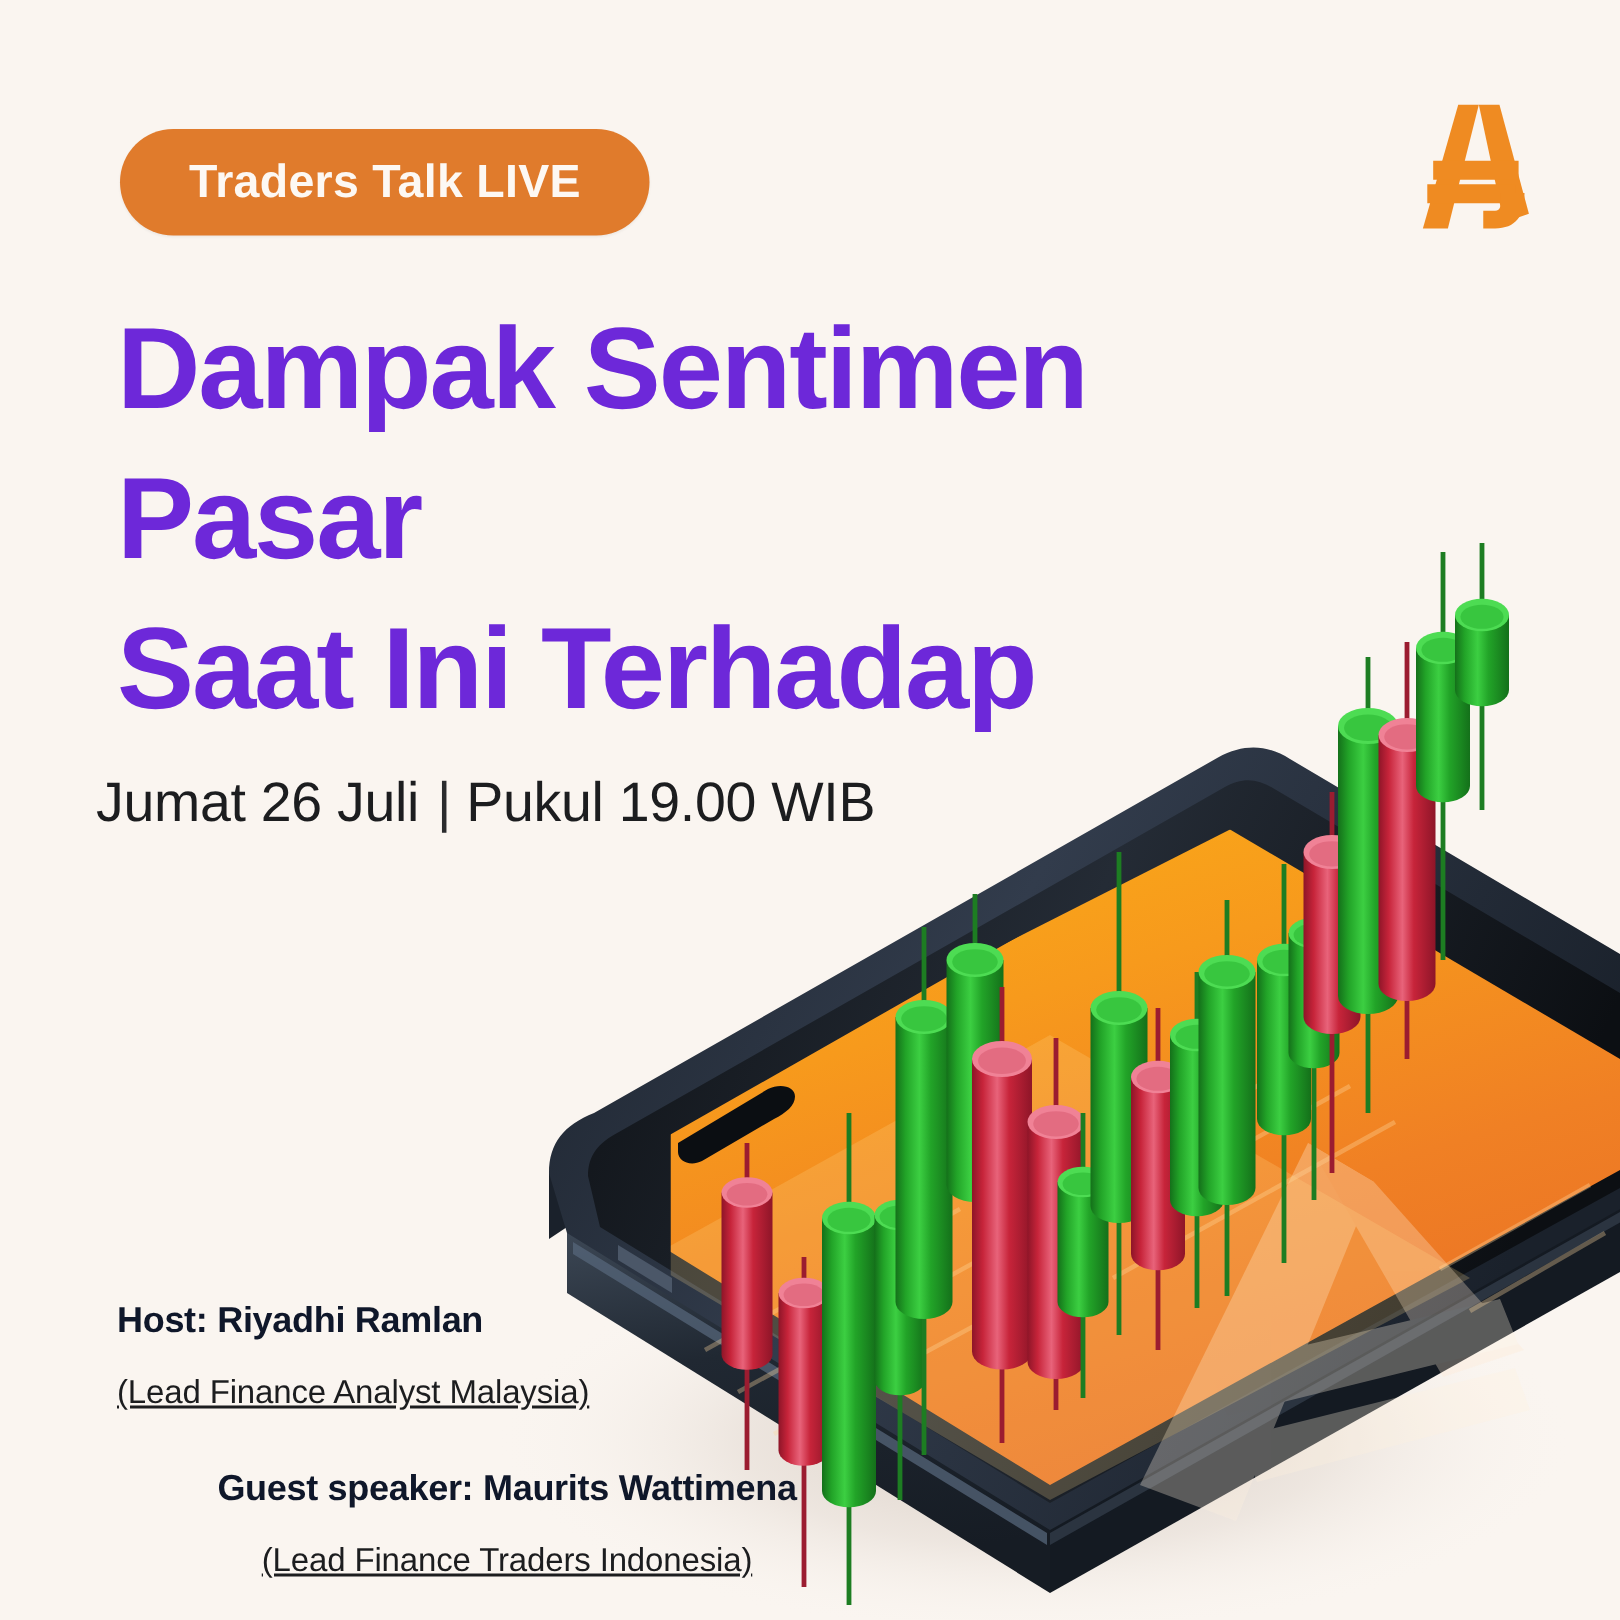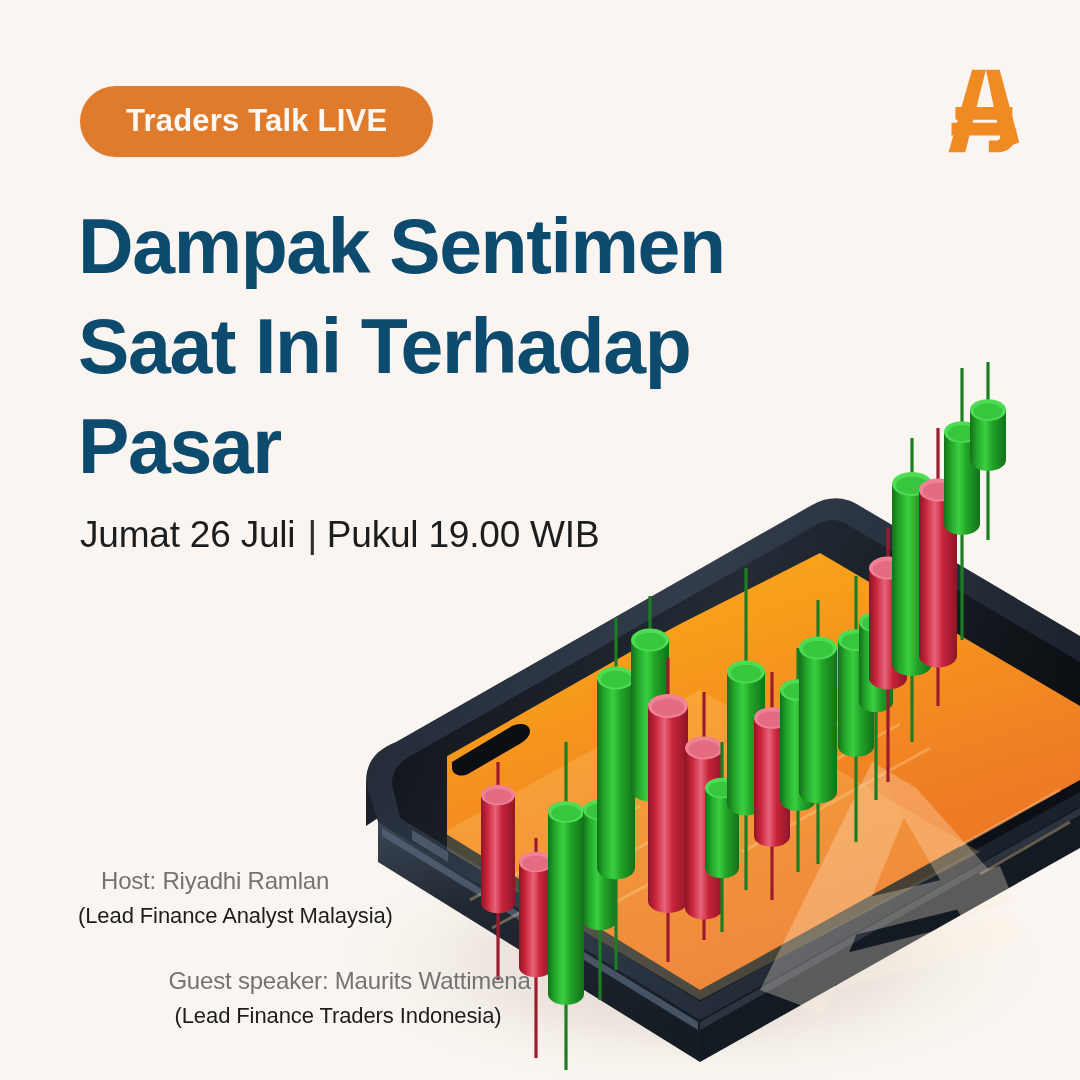--- a/index.html
+++ b/index.html
@@ -26,62 +26,62 @@
     color:#fdf8f3;
     font-size:31px;
     font-weight:bold;
     letter-spacing:.2px;
     line-height:1;
     box-shadow:0 1px 2px rgba(0,0,0,.06);
   }
 
   .headline{
     position:absolute;left:78px;top:196px;
-    color:#0c4a6e;
+    color:#6d28d9;
     font-size:77px;
     font-weight:bold;
     line-height:1.30;
     letter-spacing:-1.4px;
     width:760px;
   }
   .headline span{display:block;}
 
   .datetime{
-    position:absolute;left:80px;top:514px;
+    position:absolute;left:64px;top:514px;
     color:#1c1d1f;
     font-size:37px;
     font-weight:normal;
     letter-spacing:-.2px;
     white-space:nowrap;
   }
   .datetime .sep{
     display:inline-block;
     margin:0 10px 0 12px;
     color:#2a2b2d;
     font-weight:300;
   }
 
   .credits{position:absolute;left:78px;top:866px;width:520px;}
   .credit-name{
-    color:#737373;
+    color:#0f172a;
     font-size:24px;
-    font-weight:normal;
+    font-weight:bold;
     letter-spacing:-.2px;
     line-height:1.25;
     white-space:nowrap;
-    margin-left:23px;
   }
   .credit-role{
     color:#1c1d1f;
     font-size:22px;
     font-weight:normal;
     letter-spacing:-.1px;
     line-height:1.25;
-    margin-top:6px;
+    margin-top:18px;
     white-space:nowrap;
+    text-decoration:underline;
   }
   .credit-block.second{margin-top:36px;text-align:center;}
 
   .brand-logo{
     position:absolute;right:46px;top:58px;
     width:108px;height:108px;
   }
 </style>
 </head>
 <body>
@@ -506,22 +506,22 @@
         <path d="M76 72 L92 72 C92 88 86 96 72 96 L64 96 L64 84 L72 84 C76 84 76 80 76 76 Z"></path>
       </g>
     </svg>
 
     <div class="badge">
       <span>Traders Talk LIVE</span>
     </div>
 
     <div class="headline">
       <span>Dampak Sentimen</span>
+      <span>Pasar</span>
       <span>Saat Ini Terhadap</span>
-      <span>Pasar</span>
     </div>
 
     <div class="datetime">
       <span>Jumat 26 Juli</span><span class="sep">|</span><span>Pukul 19.00 WIB</span>
     </div>
 
     <div class="credits">
       <div class="credit-block">
         <div class="credit-name">Host: Riyadhi Ramlan</div>
         <div class="credit-role">(Lead Finance Analyst Malaysia)</div>

